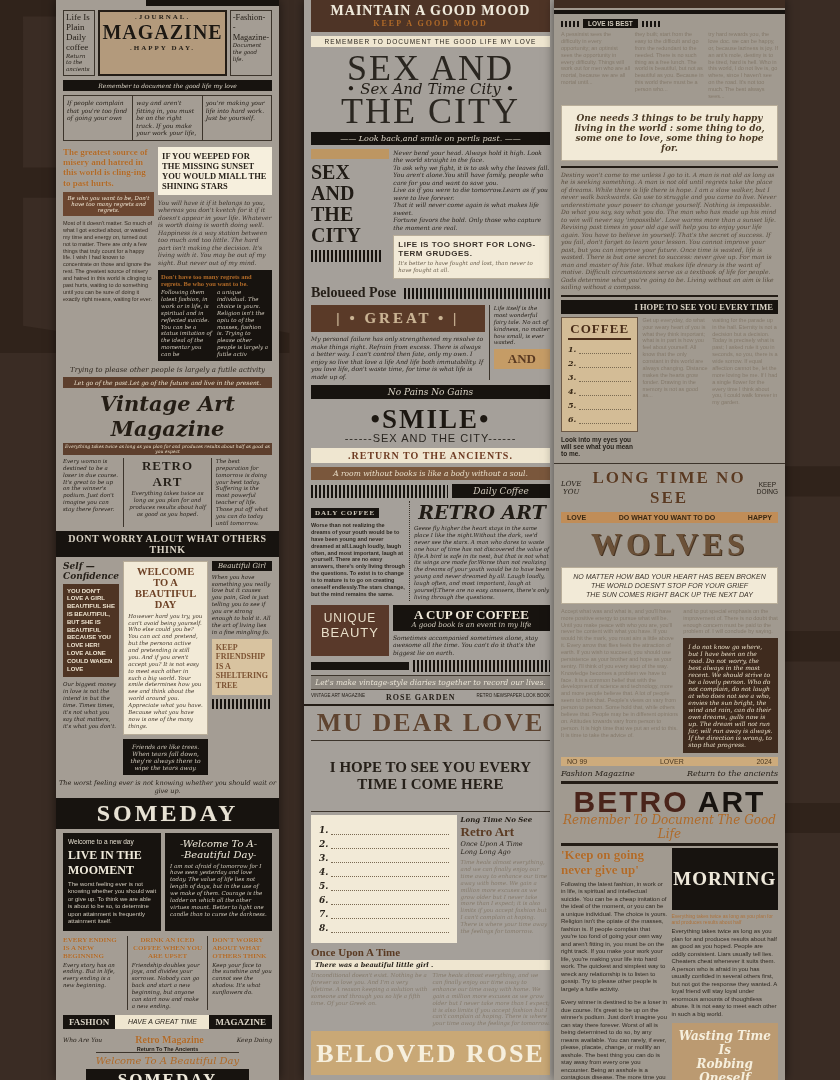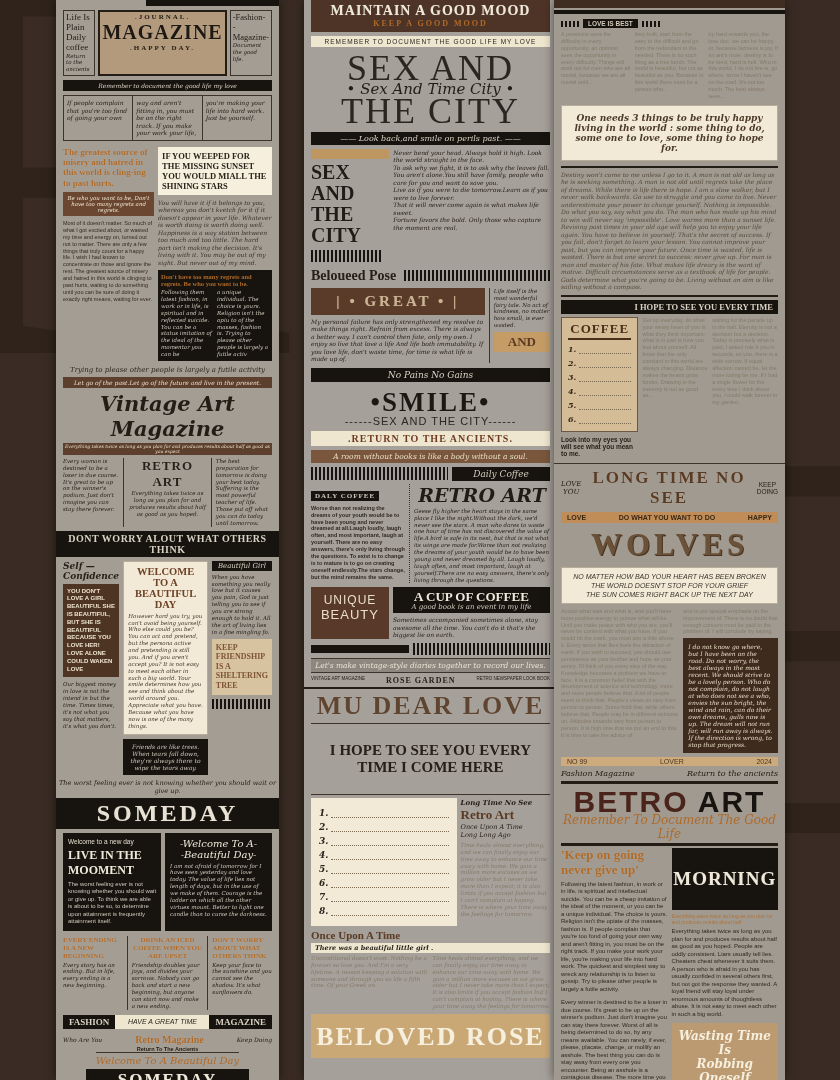--- a/index.html
+++ b/index.html
@@ -209,20 +209,24 @@
       </div>
       <div class="barcode" style="height:12px;margin-top:4px;width:70px;"></div>
     </div>
     <div style="flex:1.6;">
       <p class="script t6" style="white-space:pre-line;">Never bend your head. Always hold it high. Look the world straight in the face.
 To ask why we fight, it is to ask why the leaves fall.
 You aren't alone.You still have family, people who care for you and want to save you.
 Live as if you were to die tomorrow.Learn as if you were to live forever.
 That it will never come again is what makes life sweet.
 Fortune favors the bold. Only those who capture the moment are real.</p>
+      <div class="box-cream" style="padding:4px;margin-top:4px;border:1px solid #b8ad99;">
+        <div style="font-size:8px;font-weight:bold;letter-spacing:.5px;color:#3a322a;">LIFE IS TOO SHORT FOR LONG-TERM GRUDGES.</div>
+        <p class="script tiny" style="margin-top:2px;color:#6b5f4e;">It's better to have fought and lost, than never to have fought at all.</p>
+      </div>
     </div>
   </div>
 
   <div class="row pad" style="align-items:center;margin-top:6px;">
     <span class="serif" style="font-size:14px;font-weight:bold;">Beloueed Pose</span>
     <div class="barcode" style="flex:1;height:11px;margin-left:4px;"></div>
   </div>
 
   <div class="row pad" style="margin-top:4px;">
     <div style="flex:1.7;">

